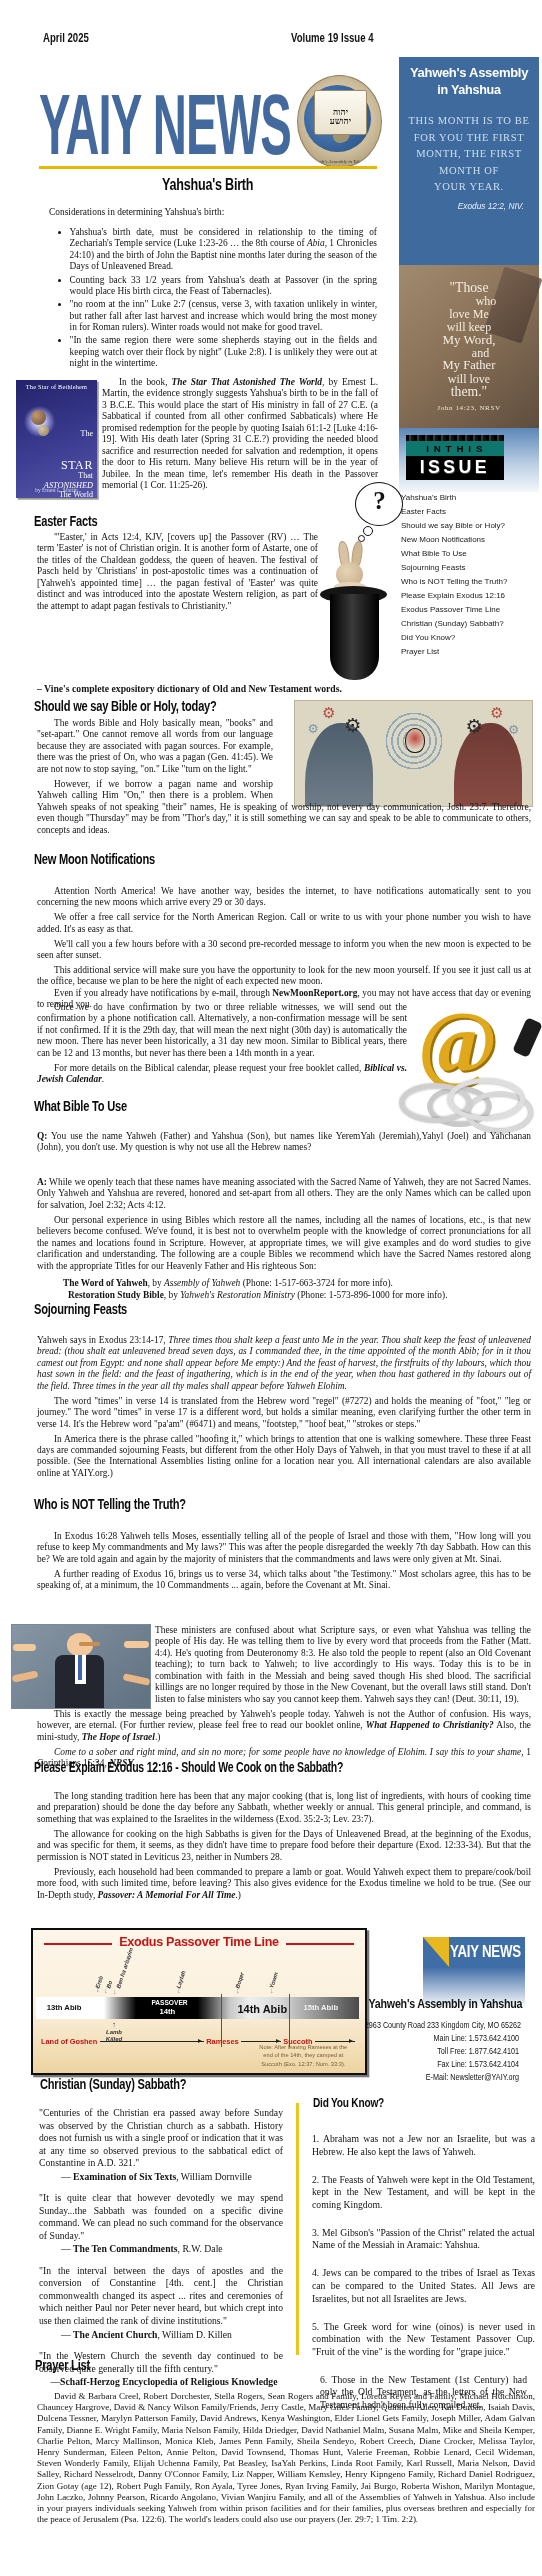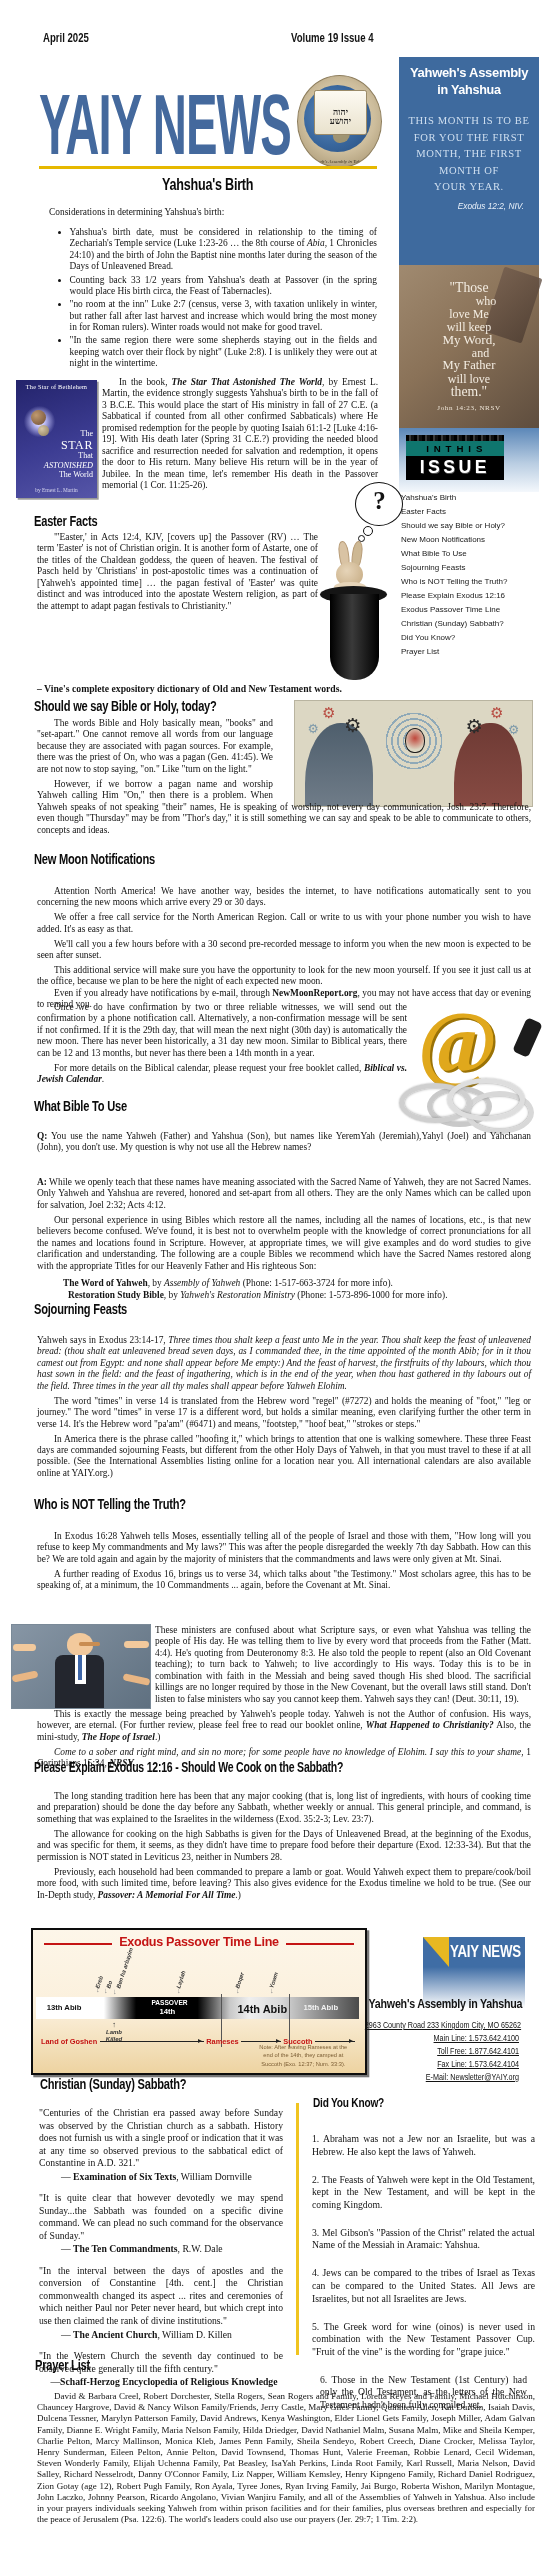--- a/index.html
+++ b/index.html
@@ -122,21 +122,21 @@
   </ul>
 </div>
 
 <div class="abs" style="left:16px;top:380px;width:81px;height:118px;background:linear-gradient(160deg,#23236b 0%,#3c3c92 55%,#5656a8 100%);box-shadow:1.7px 1.7px 0 #999;padding:0;color:#fff;">
   <div style="text-align:center;font-size:6.3px;padding-top:2.9px;letter-spacing:0.2px;">The Star of Bethlehem</div>
   <div class="abs" style="left:4.6px;top:23px;width:37px;height:37px;background:radial-gradient(circle,#ffffff 0%,#c9c9ff 18%,rgba(60,60,146,0) 60%);"></div>
   <div class="abs" style="left:15px;top:30px;width:15px;height:15px;border-radius:50%;background:radial-gradient(circle at 35% 35%,#c09a70,#6b4a32);"></div>
   <div class="abs" style="left:22px;top:45px;width:11.4px;height:11.4px;border-radius:50%;background:radial-gradient(circle at 35% 35%,#d8c8a8,#8a7a58);"></div>
   <div class="abs" style="right:4px;top:50px;text-align:right;line-height:1.12;">
     <div style="font-size:8px;">The</div>
-    <div style="font-size:12px;letter-spacing:0.6px;">STAR</div>
+    <div style="font-size:12px;letter-spacing:0.6px;margin-top:20px;">STAR</div>
     <div style="font-size:8px;">That</div>
     <div style="font-size:8.3px;font-style:italic;">ASTONISHED</div>
     <div style="font-size:8px;">The World</div>
   </div>
   <div class="abs" style="left:0;bottom:4.6px;width:100%;text-align:center;font-size:5.4px;color:#d8d8f0;">by Ernest L. Martin</div>
 </div>
 
 <div class="abs ser" style="left:102px;top:377px;width:276px;">
   <p class="ind" style="margin:0;"><span>In the book, </span><b><i>The Star That Astonished The World</i></b><span>, by Ernest L. Martin, the evidence strongly suggests  Yahshua's birth to be in the fall of 3 B.C.E. This would place the start of His ministry in fall of 27 C.E. (a Sabbatical if counted from all other confirmed Sabbaticals) where He promised redemption for the people by quoting Isaiah 61:1-2 [Luke 4:16-19]. With His death later (Spring 31 C.E.?) providing the needed blood sacrifice and resurrection needed for salvation and redemption, it opens the door to His return. Many believe His return will be in the year of Jubilee. In the mean time, let's remember His death in the Passover memorial (1 Cor. 11:25-26).</span></p>
 </div>
@@ -314,21 +314,21 @@
   </div>
 </div>
 
 <div class="abs" style="left:423px;top:1937px;width:102px;height:30px;background:#3f6da5;">
   <div class="abs" style="left:0;top:0;width:26px;height:30px;background:#e8b821;clip-path:polygon(0 0,100% 0,100% 100%);"></div>
   <div class="cond" style="position:absolute;right:4.6px;top:4.6px;color:#fff;font-size:17px;transform:scaleX(.78);transform-origin:right top;white-space:nowrap;">YAIY NEWS</div>
 </div>
 <div class="abs" style="left:423px;top:1967px;width:102px;height:41px;background:linear-gradient(#3f6da5,#ffffff);"></div>
 
 <div class="abs cond" style="left:342px;top:1997px;width:177px;text-align:right;font-size:12.6px;transform:scaleX(.85);transform-origin:right top;white-space:nowrap;">Yahweh's Assembly in Yahshua</div>
-<div class="abs" style="left:331px;top:2019px;width:188px;text-align:right;text-decoration:underline;">
+<div class="abs" style="left:331px;top:2019px;width:188px;text-align:right;">
   <div class="addr">2963 County Road 233 Kingdom City, MO 65262</div>
   <div class="addr">Main Line: 1.573.642.4100</div>
   <div class="addr">Toll Free: 1.877.642.4101</div>
   <div class="addr">Fax Line: 1.573.642.4104</div>
   <div class="addr">E-Mail:  Newsletter@YAIY.org</div>
 </div>
 
 <div class="abs hd" style="left:40px;top:2075px;">Christian (Sunday) Sabbath?</div>
 
 <div class="abs" style="left:296px;top:2103px;width:3.4px;height:252px;background:#f0c420;"></div>

